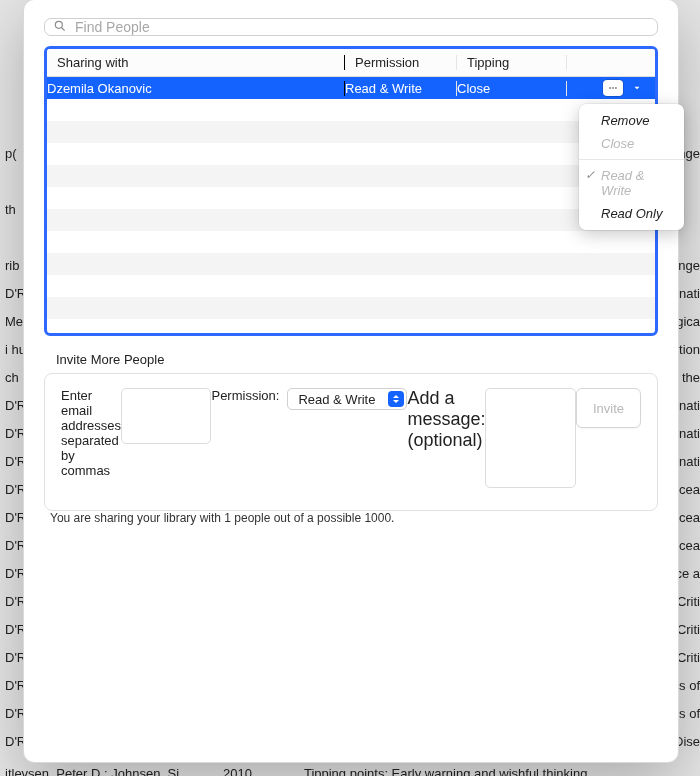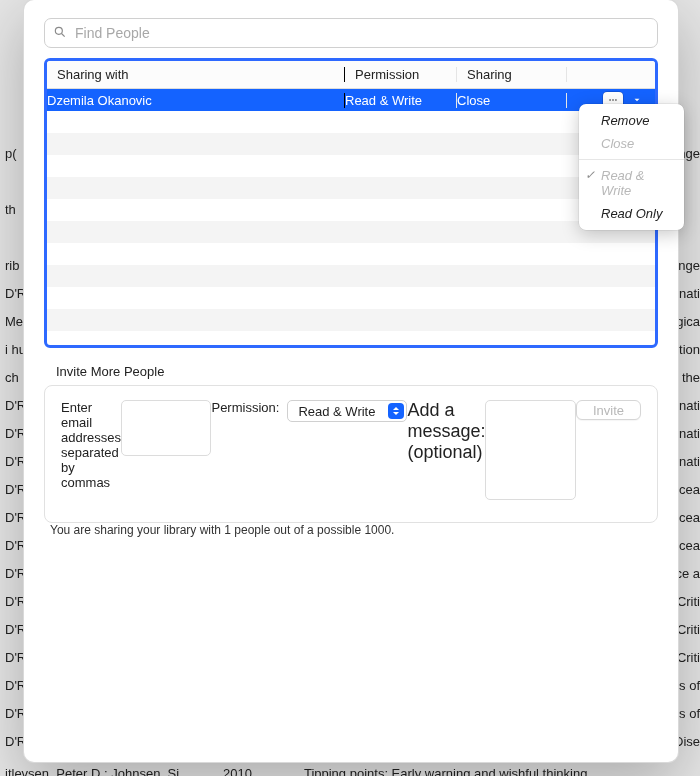--- a/index.html
+++ b/index.html
@@ -26,21 +26,21 @@
     background: #fff;
     border-radius: 10px;
     box-shadow: 0 0 0 1px #d9d9d9, 0 20px 60px rgba(0,0,0,.25);
     padding: 18px 20px 10px 20px;
     display: flex; flex-direction: column;
   }
   .search {
     position: relative;
     border: 1px solid #d0d0d0;
     border-radius: 7px;
-    height: 30px;
+    height: 18px;
     display: flex; align-items: center;
     padding: 0 8px;
     color: #9a9a9a;
     margin-bottom: 10px;
   }
   .search svg { width: 14px; height: 14px; margin-right: 6px; fill: none; stroke:#8a8a8a; stroke-width:2 }
   .search input {
     border: none; outline: none; flex:1; font-size: 14px; color:#222; background:transparent;
   }
   .search input::placeholder { color:#a8a8a8; }
@@ -130,21 +130,21 @@
   }
   .select .stepper::before, .select .stepper::after{
     content:""; width:0;height:0; border-left:3px solid transparent; border-right:3px solid transparent;
   }
   .select .stepper::before{ border-bottom:3px solid #fff; margin-bottom:2px;}
   .select .stepper::after{ border-top:3px solid #fff;}
   .msg-label { font-size:18px; margin-bottom:6px;}
   .msgbox { height:100px; margin-bottom:10px;}
   .right-row { display:flex; justify-content:flex-end;}
   .btn {
-    height:20px; padding:0 16px; border:1px solid #d6d6d6; border-radius:6px;
+    height:40px; padding:0 16px; border:1px solid #d6d6d6; border-radius:6px;
     background:#fff; font-size:13px; display:flex; align-items:center; cursor:default;
     box-shadow: 0 1px 1px rgba(0,0,0,.04);
   }
   .btn.disabled { color:#b8b8b8; }
   .footer-row {
     display:flex; justify-content:flex-end; margin:16px 0 8px 0;
   }
   .status-line {
     font-size:12px; color:#333; text-align:left; margin-left:6px;
   }
@@ -260,21 +260,21 @@
           <line x1="20" y1="20" x2="15" y2="15"></line>
         </svg>
     </span>
     <input type="text" placeholder="Find People" style="">
   </div>
 
   <div class="table-frame">
     <div class="thead">
       <div class="th col-name">Sharing with</div>
       <div class="th col-perm">Permission</div>
-      <div class="th col-status">Sharing</div>
+      <div class="th col-status">Tipping</div>
       <div class="th col-act"></div>
     </div>
     <div class="tbody" id="tbody">
         <div class="trow sel">
           <div class="cell col-name">Dzemila Okanovic</div>
           <div class="cell col-perm">Read &amp; Write</div>
           <div class="cell col-status">Close</div>
           <div class="actions">
             <span class="pill">
               <svg viewBox="0 0 24 24" fill="currentColor">

